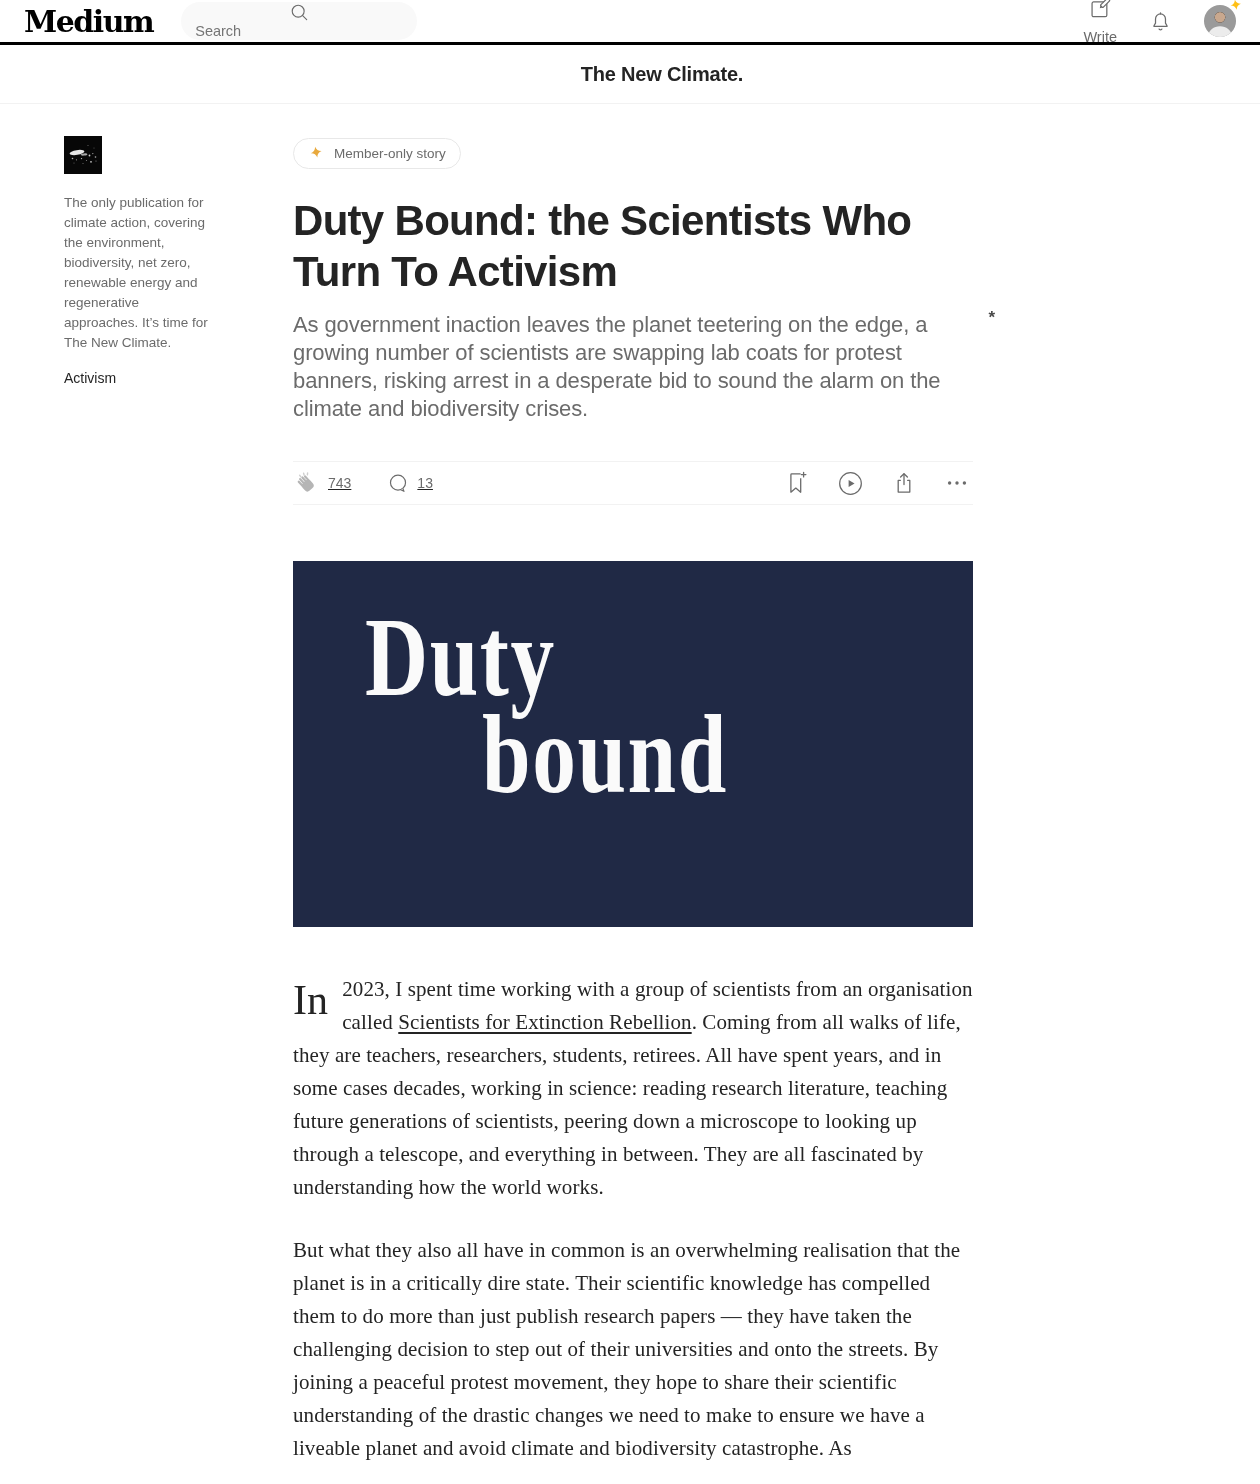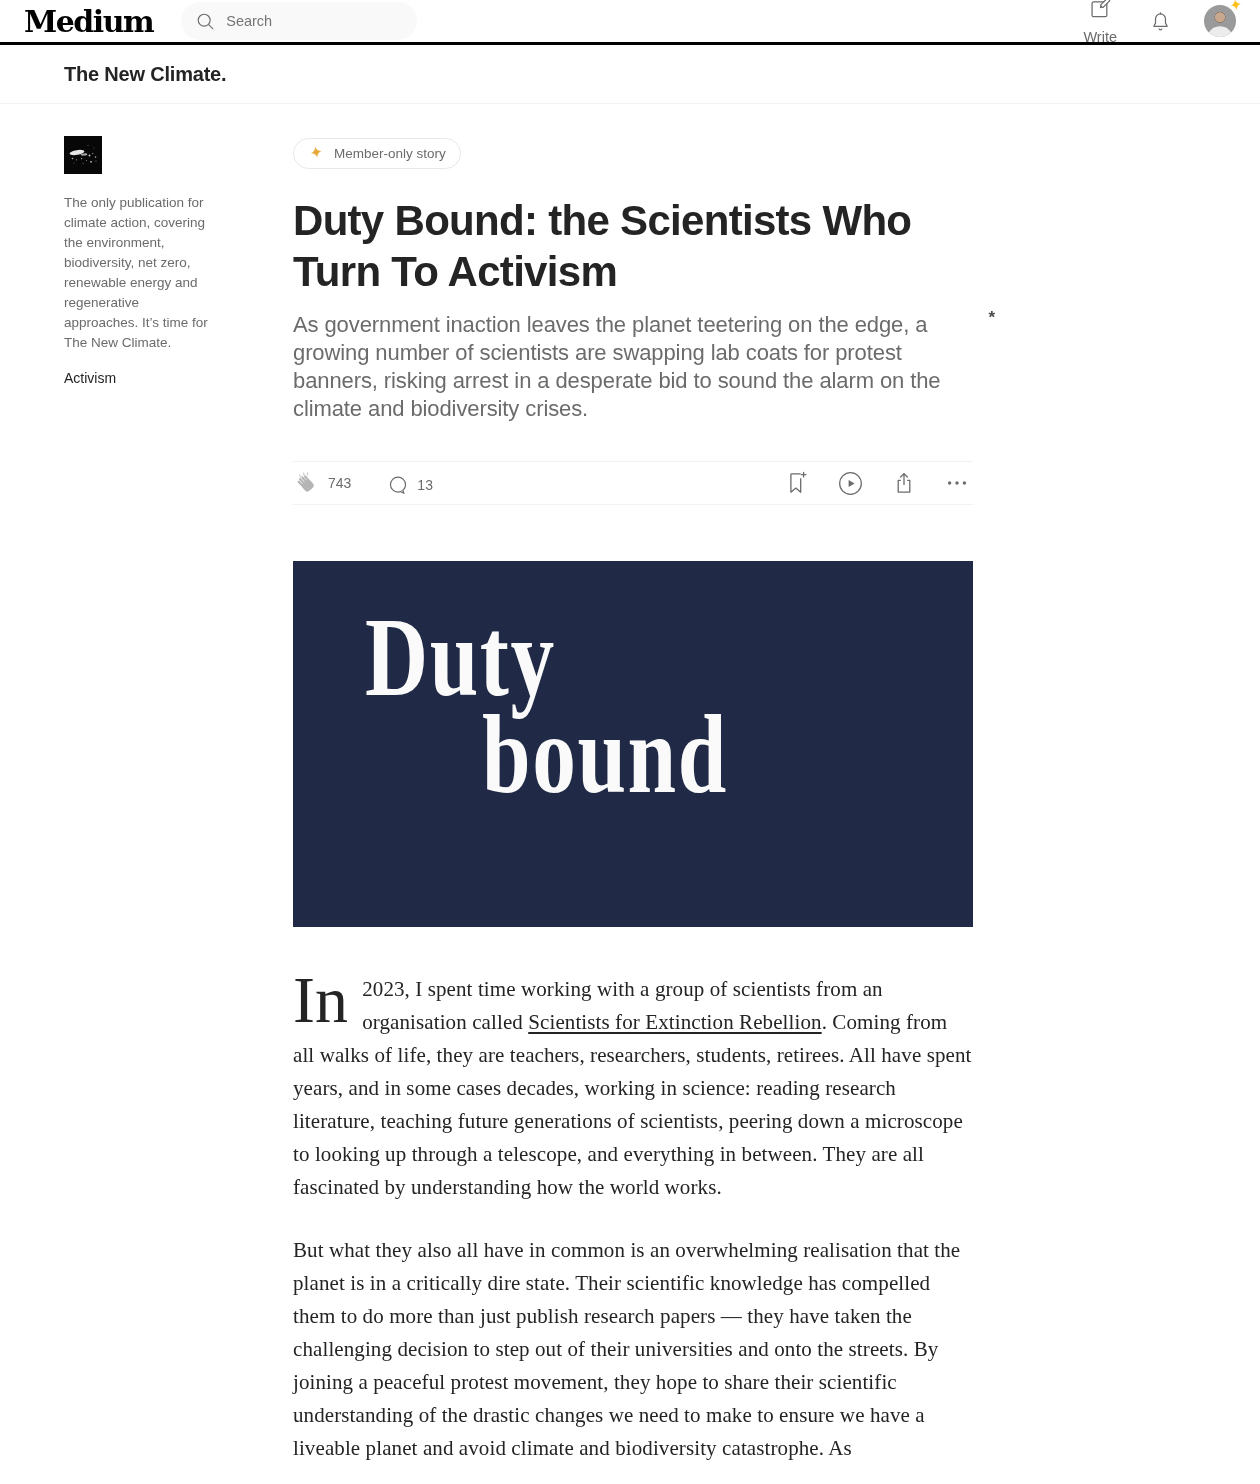--- a/index.html
+++ b/index.html
@@ -18,39 +18,39 @@
     padding: 0 24px; border-bottom: 3px solid #000;
     background:#fff;
   }
   .logo {
     font-family: "DejaVu Serif", serif; font-weight: 700;
     font-size: 30px; letter-spacing: -1.5px; color: #000; cursor: pointer;
   }
   .search {
     margin-left: 28px; width: 236px; height: 38px; border-radius: 20px;
     background: #F9F9F9; display: flex; align-items: center;
-    padding: 0 14px; gap: 10px;
+    padding: 0 14px; gap: 0; flex-direction: column;
   }
   .search input {
     border: none; background: transparent; outline: none;
     font-size: 14.5px; color: #242424; width: 100%;
     font-family: "Liberation Sans", sans-serif;
   }
   .search input::placeholder { color: #757575; }
   .nav-right { margin-left: auto; display: flex; align-items: center; gap: 32px; }
   .write-btn { display: flex; align-items: center; gap: 9px; color: #6B6B6B; font-size: 14.5px; cursor: pointer; flex-direction: column; }
   .bell { cursor: pointer; }
   .avatar-wrap { position: relative; width: 32px; height: 32px; cursor: pointer; }
   .avatar { width: 32px; height: 32px; border-radius: 50%; overflow: hidden; }
   .avatar-sparkle { position: absolute; top: -7px; right: -8px; }
 
   
   .pubbar {
     height: 59px; border-bottom: 1px solid #F2F2F2;
-    display: flex; align-items: center; padding-left: 64px;
+    display: flex; align-items: center; padding-left: 64px; justify-content: center;
   }
   .pubname { font-size: 20px; font-weight: 700; letter-spacing: -0.2px; color:#242424; cursor: pointer; }
 
   
   .content { display: flex; padding: 32px 0 0 64px; }
   .sidebar { width: 152px; margin-right: 77px; flex-shrink: 0; }
   .pub-thumb { width: 38px; height: 38px; cursor: pointer; }
   .pub-desc { margin-top: 19px; font-size: 13.5px; line-height: 20px; color: #6B6B6B; }
   .following { margin-top: 17px; font-size: 14px; color: #242424; cursor: pointer; }
 
@@ -76,21 +76,21 @@
   .author-avatar { width: 32px; height: 32px; border-radius: 50%; overflow: hidden; flex-shrink:0; cursor: pointer; }
   .author-name { margin-left: 13px; font-size: 14.5px; color: #242424; cursor: pointer; }
   .author-meta { margin-left: 17px; font-size: 14.5px; color: #6B6B6B; display: flex; gap: 9px; }
 
   .engagement {
     margin-top: 38px; height: 44px;
     border-top: 1px solid #F2F2F2; border-bottom: 1px solid #F2F2F2;
     display: flex; align-items: center; justify-content: space-between;
     padding: 0 4px 0 2px;
   }
-  .eng-left { display: flex; align-items: flex-end; gap: 36px; }
+  .eng-left { display: flex; align-items: center; gap: 36px; text-decoration: underline; }
   .stat { display: flex; align-items: center; gap: 8px; color: #6B6B6B; font-size: 14px; cursor: pointer; }
   .eng-right { display: flex; align-items: center; gap: 29px; }
   .eng-right > * { cursor: pointer; }
 
   
   .hero { margin-top: 56px; width: 680px; height: 366px; background: #202945; position: relative; overflow: hidden; }
   .hero-word {
     position: absolute; color: #FAFAFA;
     font-family: "Liberation Serif", "DejaVu Serif", serif; font-weight: 700;
     font-size: 112px; line-height: 1; letter-spacing: 2px;
@@ -99,21 +99,21 @@
   .hero-w1 { left: 72px; top: 40px; }
   .hero-w2 { left: 189px; top: 137px; }
 
   
   .body-text {
     margin-top: 46px;
     font-family: "Liberation Serif", "DejaVu Serif", serif;
     font-size: 21px; line-height: 33px; color: #242424; letter-spacing: 0.1px;
   }
   .dropcap {
-    float: left; font-size: 66px; line-height: 44px; padding-top: 5px;
+    float: left; font-size: 42px; line-height: 44px; padding-top: 5px;
     margin-right: 14px; font-family: "Liberation Serif", serif; color:#242424;
   }
   .para2 { margin-top: 30px; }
   .body-link { color: inherit; text-decoration: underline; text-underline-offset: 3px; cursor: pointer; }
 </style>
 </head>
 <body>
 
 <header class="nav">
   <div class="logo">Medium</div>

